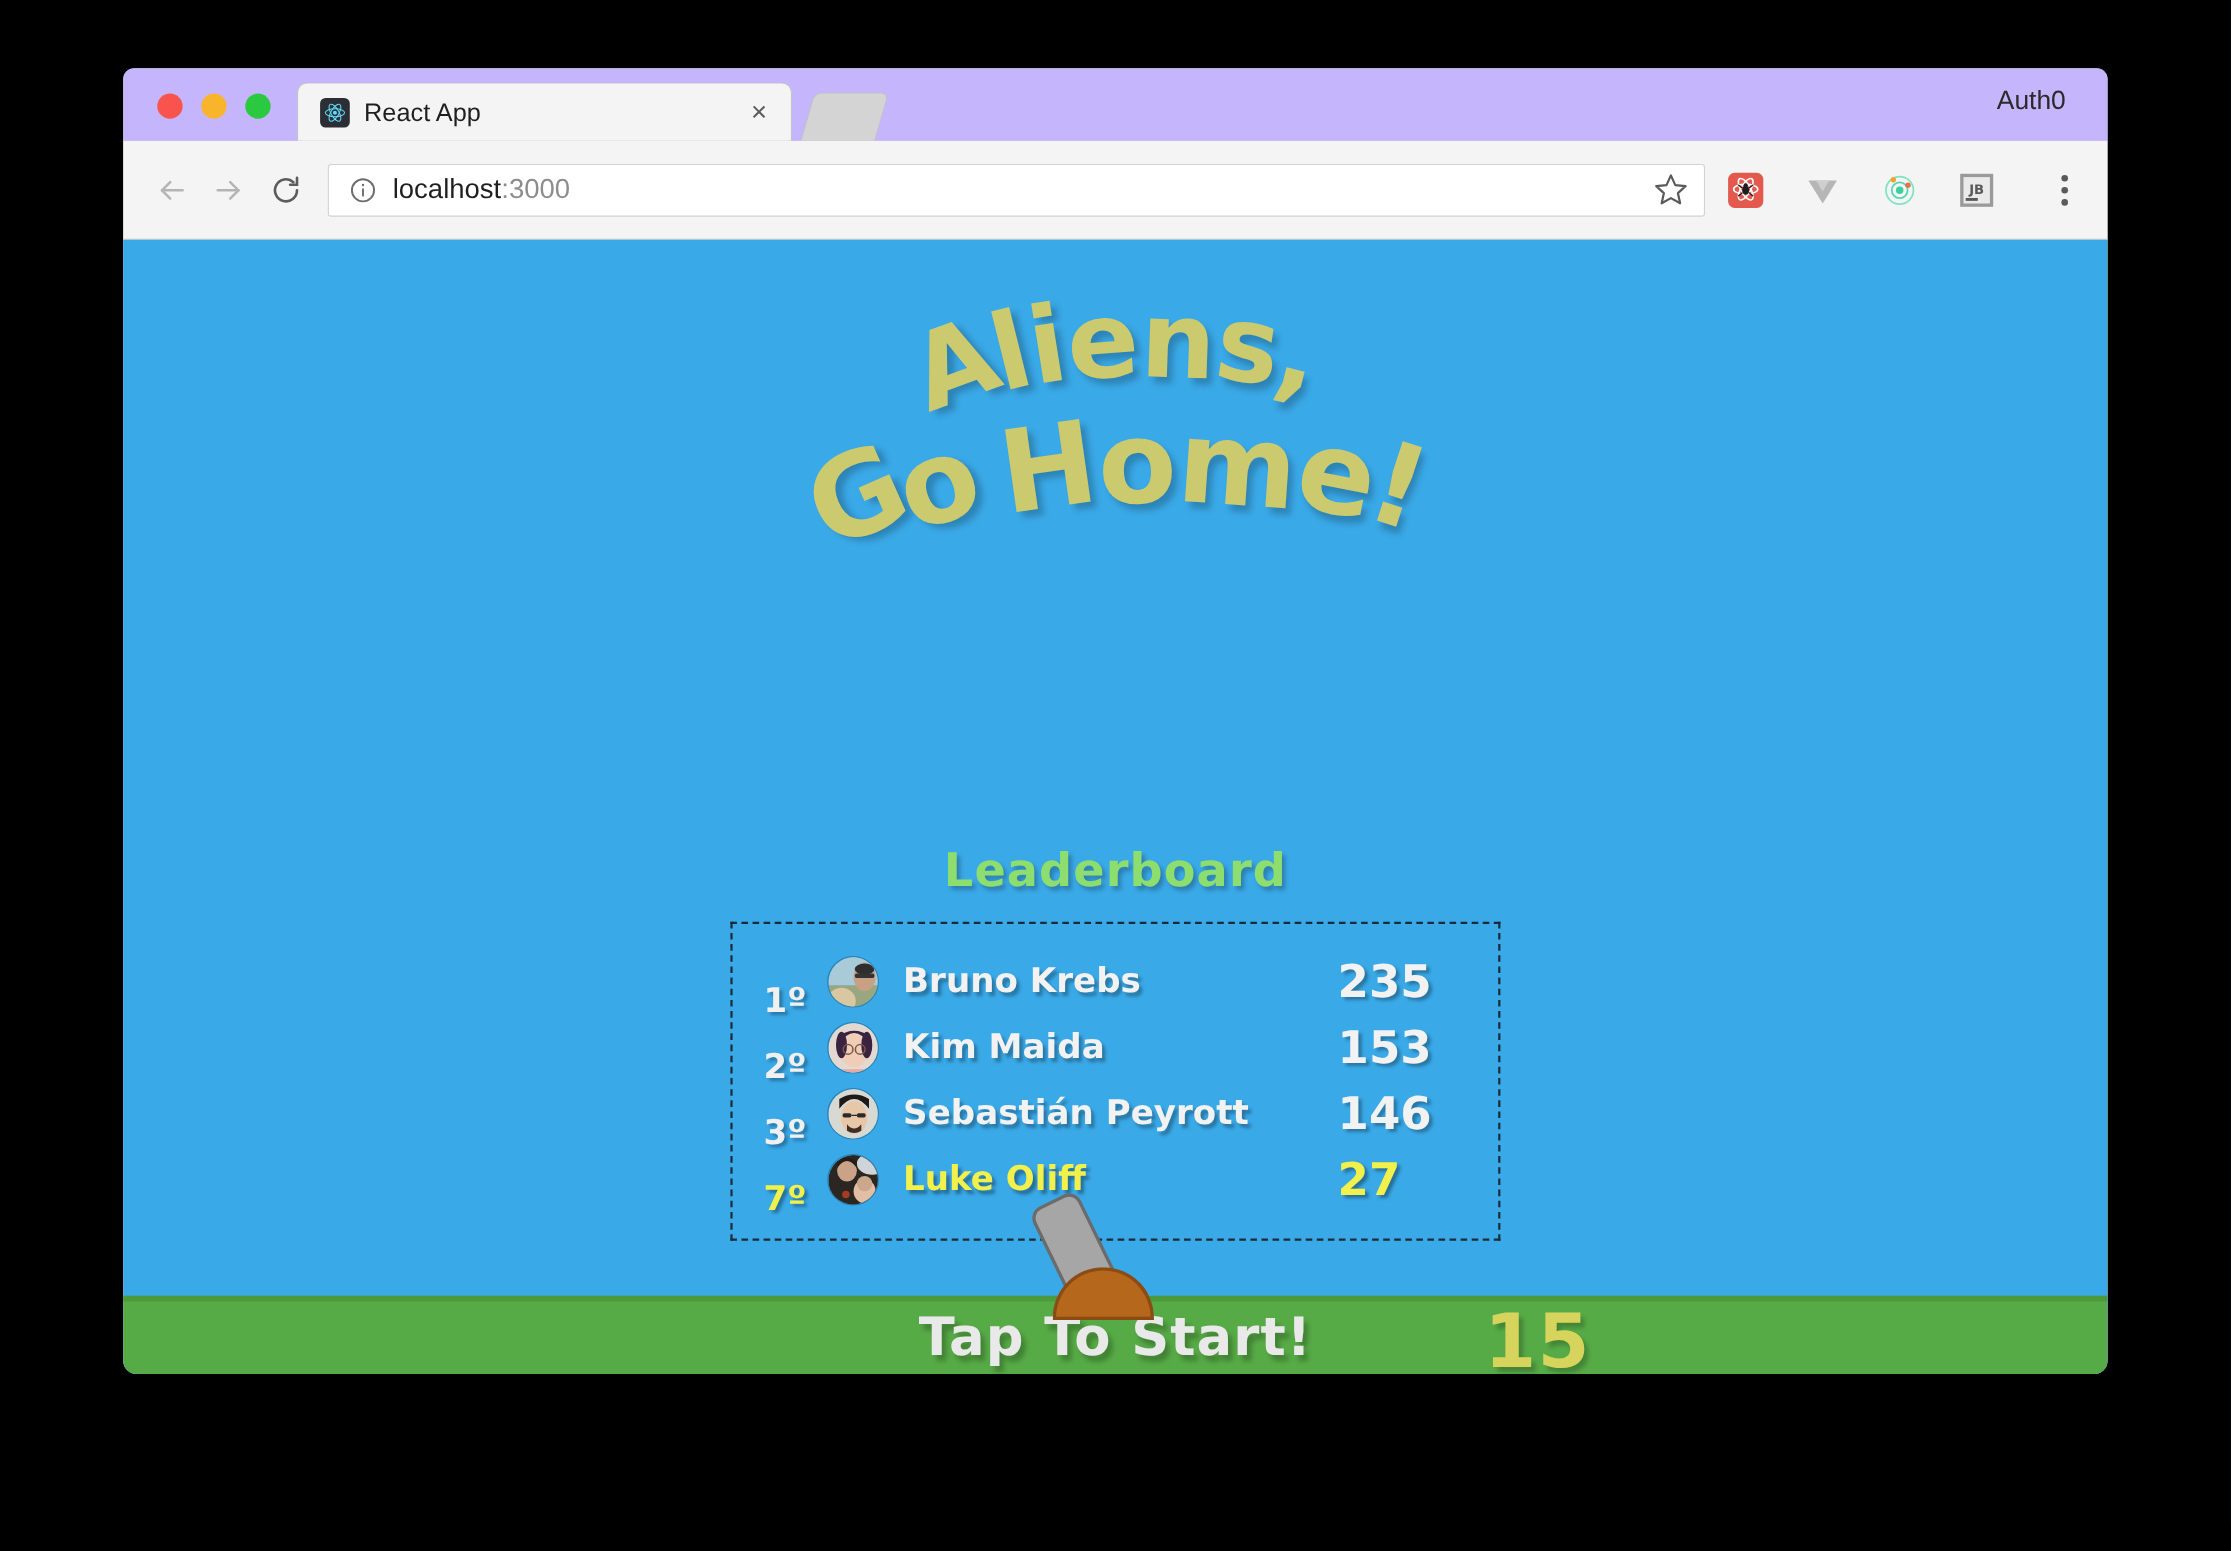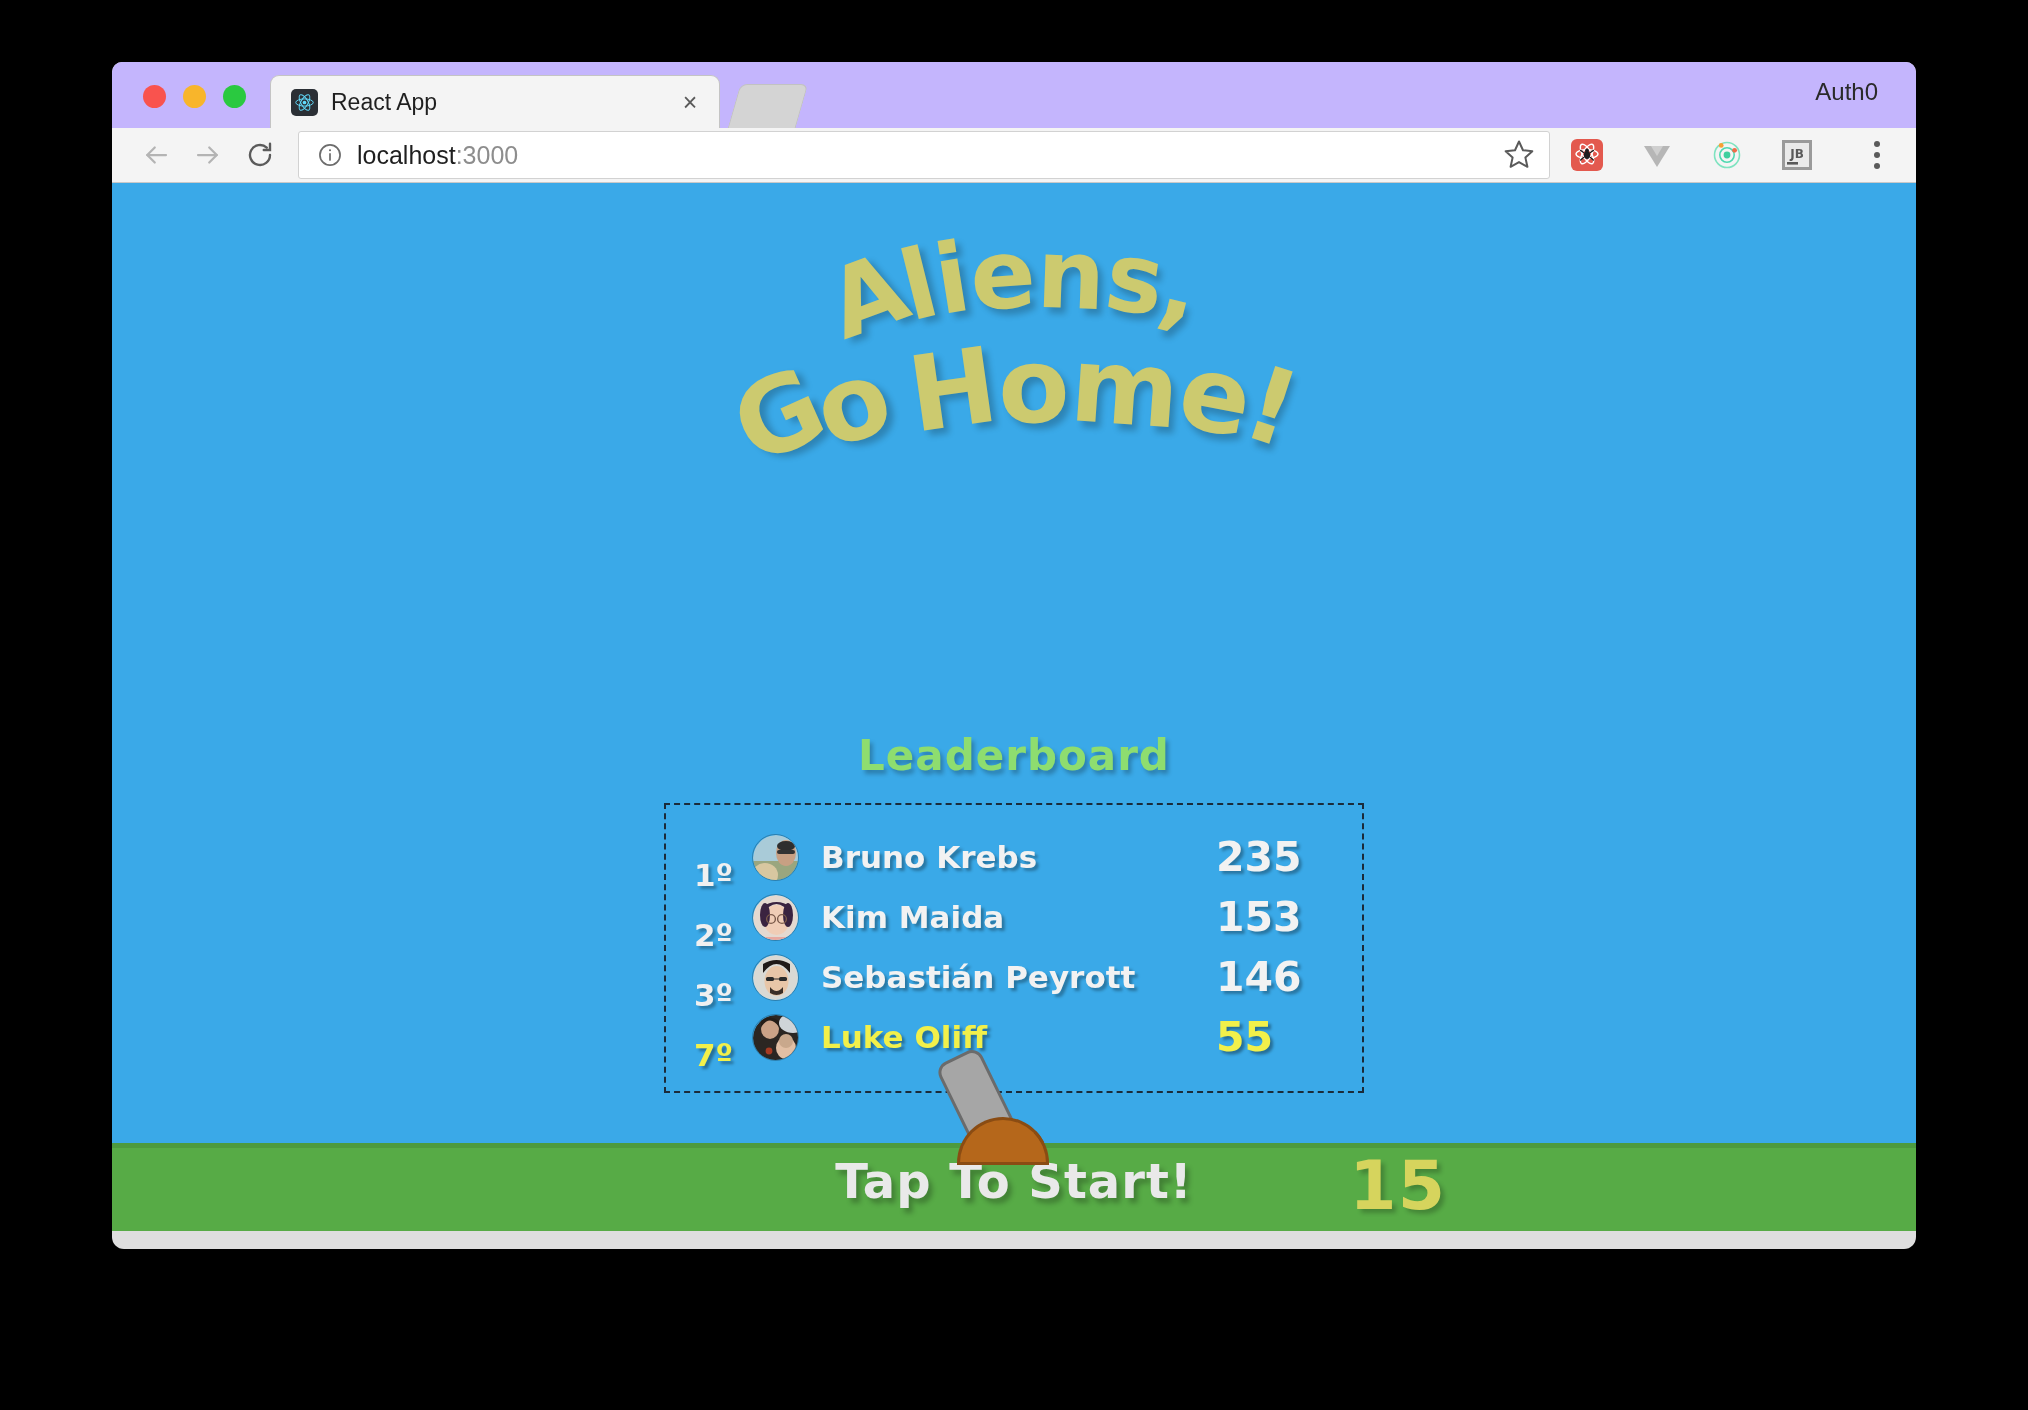--- a/index.html
+++ b/index.html
@@ -103,21 +103,21 @@
   .profile-name {
     position: absolute;
     right: 38px;
     top: 16px;
     font-size: 24px;
     color: #2a2a2a;
   }
 
   
   .toolbar {
-    height: 55px;
+    height: 90px;
     background: #f4f4f4;
     border-bottom: 1px solid #c9c9c9;
     display: flex;
     align-items: center;
     padding: 0 22px 0 18px;
     gap: 0;
   }
   .nav-btn {
     width: 52px; height: 52px;
     display: flex; align-items: center; justify-content: center;
@@ -576,21 +576,21 @@
                 <ellipse cx="40" cy="8" rx="14" ry="10" fill="#cfd4d8"></ellipse>
                 <ellipse cx="17" cy="14" rx="9" ry="10" fill="#caa287"></ellipse>
                 <path d="M8 12 Q17 -1 26 12 L26 6 Q17 -1 8 6 Z" fill="#241d18"></path>
                 <ellipse cx="33" cy="33" rx="10" ry="11" fill="#e2bfa4"></ellipse>
                 <circle cx="33" cy="26" r="7" fill="#c9a88c"></circle>
                 <circle cx="16" cy="36" r="3.4" fill="#a63a22"></circle>
               </g>
             </svg>
           </span>
           <span class="lb-name">Luke Oliff</span>
-          <span class="lb-score">55</span>
+          <span class="lb-score">27</span>
         </div>
 
       </div>
     </div>
 
     <div class="tap-start">Tap To Start!</div>
 
     <div class="cannon">
       <div class="cannon-barrel"></div>
       <div class="cannon-base"></div>

